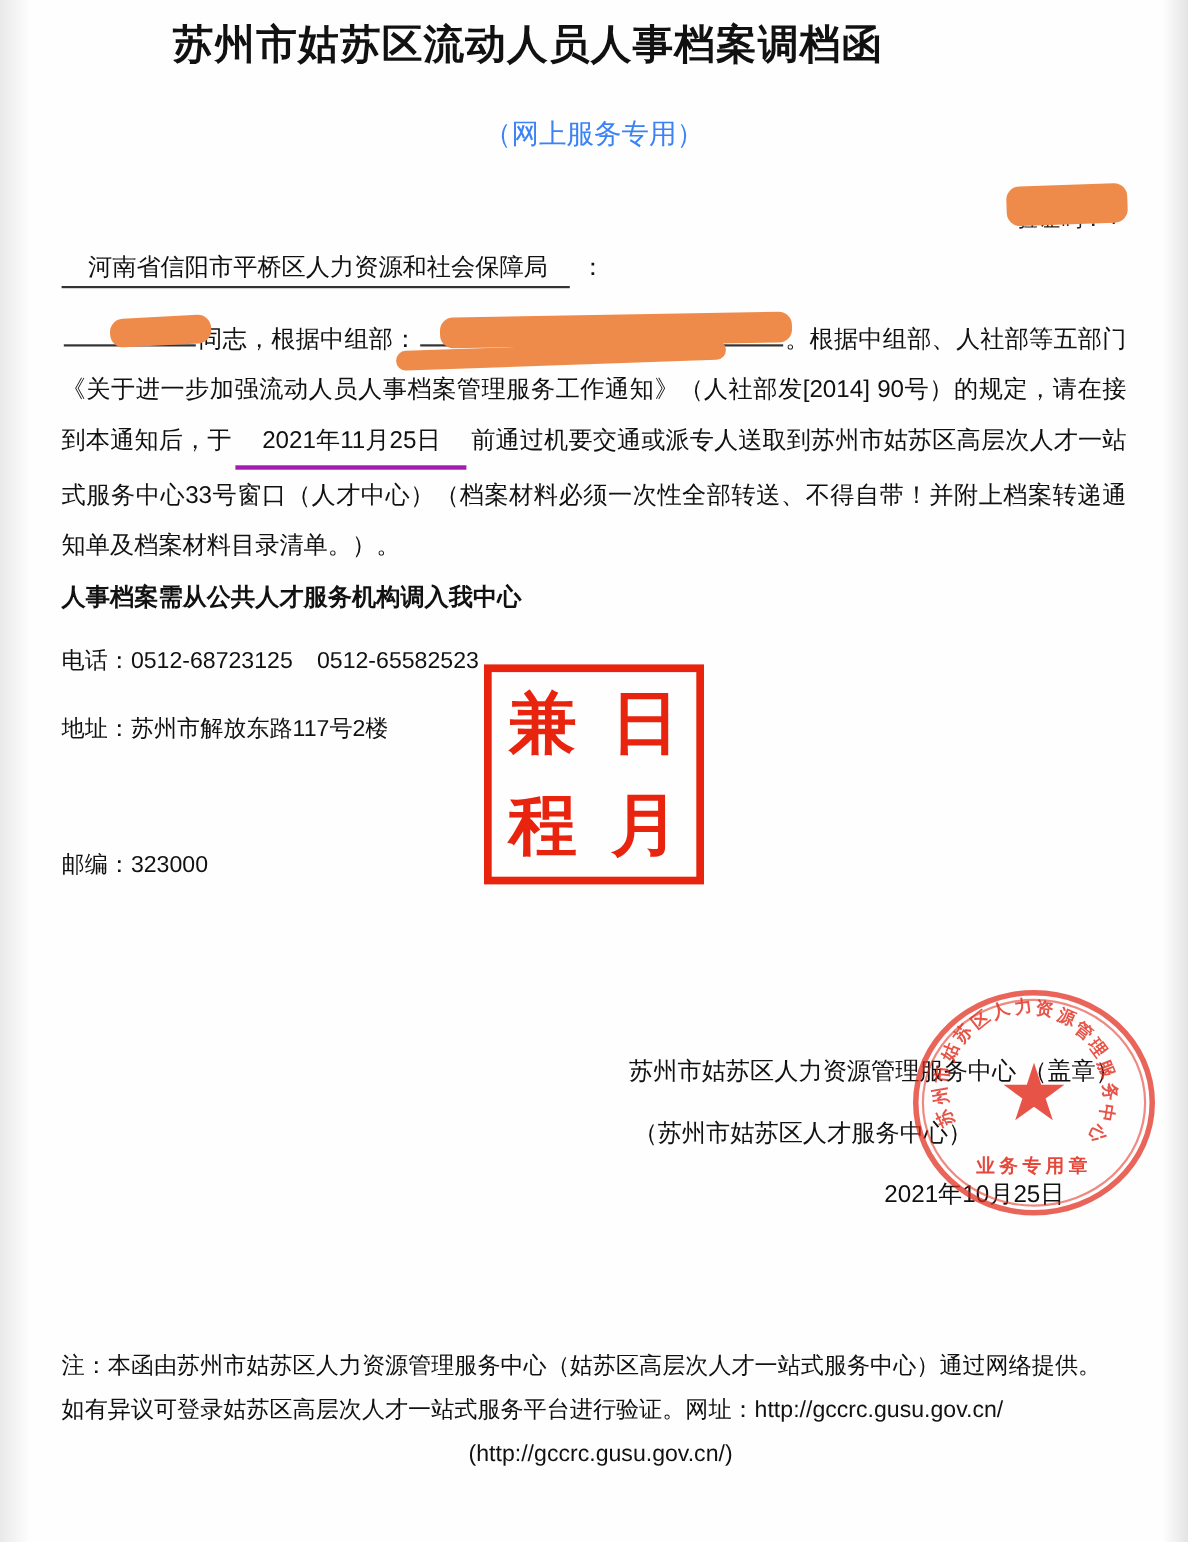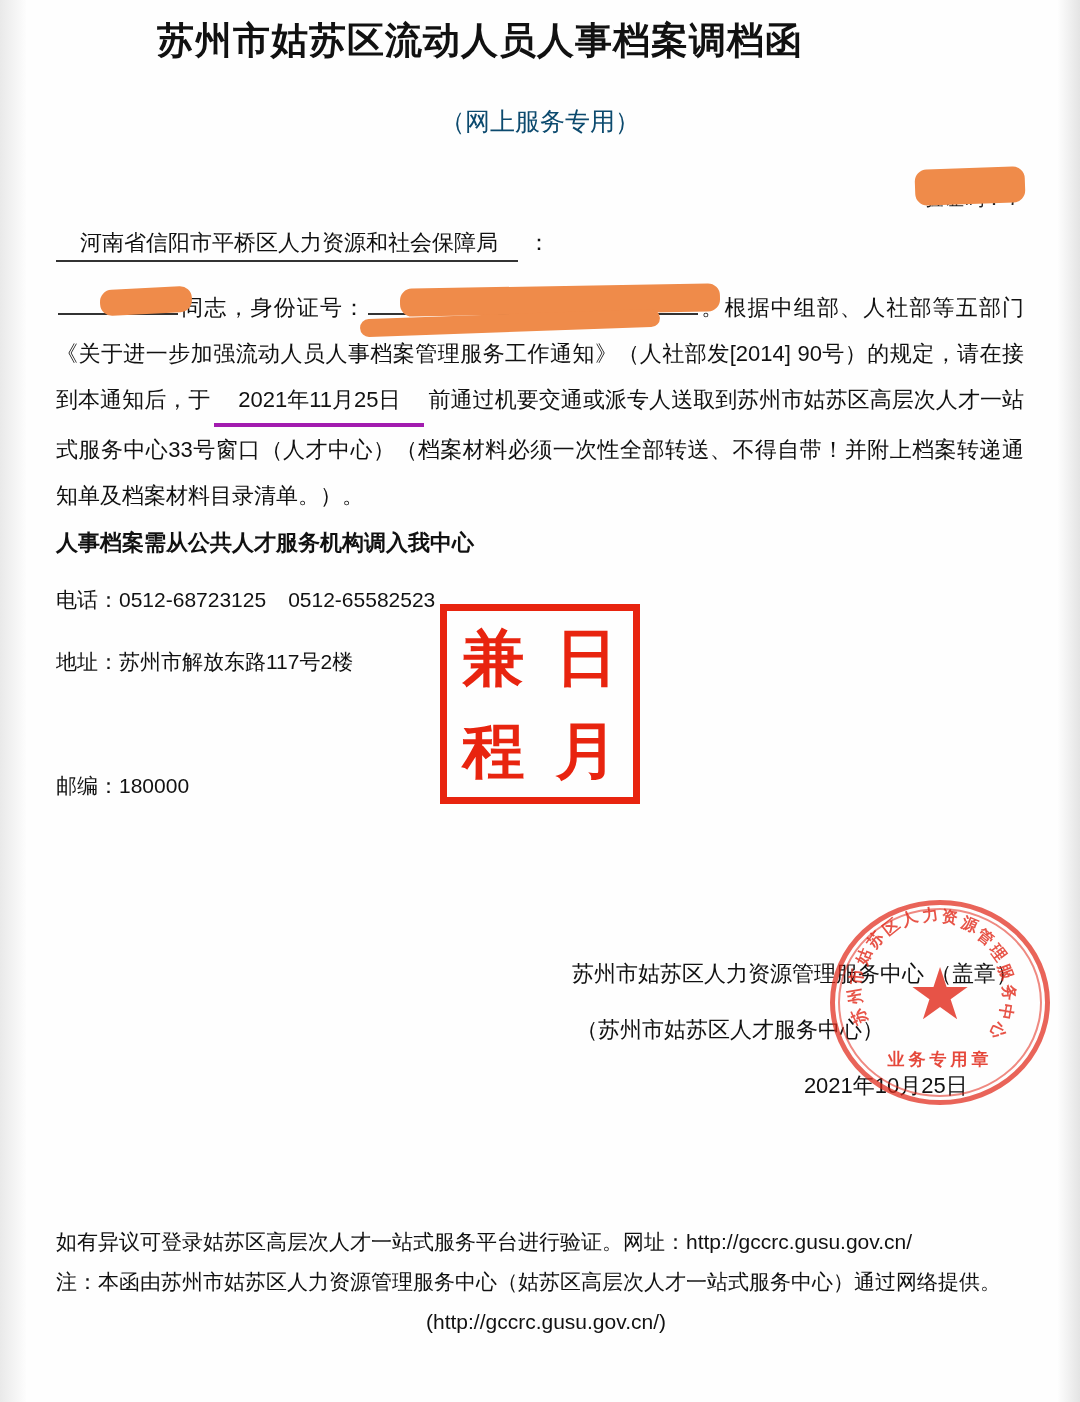--- a/index.html
+++ b/index.html
@@ -38,21 +38,21 @@
     font-size: 37px;
     font-weight: bold;
     letter-spacing: 1px;
     color: #111;
   }
   .subtitle {
     position: absolute;
     top: 105px; left: 0; width: 1080px;
     text-align: center;
     font-size: 25px;
-    color: #0c4a6e;
+    color: #3b82f6;
   }
   .verify-row {
     position: absolute;
     top: 185px; right: 60px;
     font-size: 20px;
     color: #222;
     display: flex;
     align-items: center;
     gap: 4px;
   }
@@ -257,39 +257,39 @@
     <span>验证码：</span>
     <span class="verify-code">7</span>
   </div>
   <div class="redact redact-verify"></div>
 
   <div class="recipient">
     <span class="line">河南省信阳市平桥区人力资源和社会保障局</span><span class="colon">：</span>
   </div>
 
   <div class="body-text">
-    <span class="blank-name"></span><span>同志，身份证号：</span><span class="blank-id"></span><span>。根据中组部、人社部等五部门《关于进一步加强流动人员人事档案管理服务工作通知》（人社部发[2014] 90号）的规定，请在接到本通知后，于</span><span class="blank-date">2021年11月25日</span><span>前通过机要交通或派专人送取到苏州市姑苏区高层次人才一站式服务中心33号窗口（人才中心）（档案材料必须一次性全部转送、不得自带！并附上档案转递通知单及档案材料目录清单。）。</span>
+    <span class="blank-name"></span><span>同志，根据中组部：</span><span class="blank-id"></span><span>。根据中组部、人社部等五部门《关于进一步加强流动人员人事档案管理服务工作通知》（人社部发[2014] 90号）的规定，请在接到本通知后，于</span><span class="blank-date">2021年11月25日</span><span>前通过机要交通或派专人送取到苏州市姑苏区高层次人才一站式服务中心33号窗口（人才中心）（档案材料必须一次性全部转送、不得自带！并附上档案转递通知单及档案材料目录清单。）。</span>
   </div>
 
   <div class="redact redact-name"></div>
   <div class="redact redact-id"></div>
   <div class="redact redact-id2"></div>
 
   <div class="notice-bold">人事档案需从公共人才服务机构调入我中心</div>
 
   <div class="contact contact-phone">
     <span>电话：</span><span>0512-68723125</span><span class="sep"></span><span>0512-65582523</span>
   </div>
 
   <div class="contact contact-addr">
     <span>地址：</span><span>苏州市解放东路117号2楼</span>
   </div>
 
   <div class="contact contact-zip">
-    <span>邮编：</span><span>180000</span>
+    <span>邮编：</span><span>323000</span>
   </div>
 
   <div class="square-seal">
     <span class="seal-c1">兼</span>
     <span class="seal-c2">日</span>
     <span class="seal-c3">程</span>
     <span class="seal-c4">月</span>
   </div>
 
   <div class="sign-block">
@@ -317,18 +317,18 @@
         <span class="arc-char" style="left: 163.34px; top: 34.5403px; transform: translate(-50%, -50%) rotate(38.3333deg);">管</span>
         <span class="arc-char" style="left: 179.28px; top: 51.0466px; transform: translate(-50%, -50%) rotate(53.6667deg);">理</span>
         <span class="arc-char" style="left: 190.288px; top: 71.1804px; transform: translate(-50%, -50%) rotate(69deg);">服</span>
         <span class="arc-char" style="left: 195.58px; top: 93.5083px; transform: translate(-50%, -50%) rotate(84.3333deg);">务</span>
         <span class="arc-char" style="left: 194.779px; top: 116.441px; transform: translate(-50%, -50%) rotate(99.6667deg);">中</span>
         <span class="arc-char" style="left: 187.942px; top: 138.345px; transform: translate(-50%, -50%) rotate(115deg);">心</span>
       </div>
   </div>
 
   <div class="footnote">
+    <div>注：本函由苏州市姑苏区人力资源管理服务中心（姑苏区高层次人才一站式服务中心）通过网络提供。</div>
     <div>如有异议可登录姑苏区高层次人才一站式服务平台进行验证。网址：http://gccrc.gusu.gov.cn/</div>
-    <div>注：本函由苏州市姑苏区人力资源管理服务中心（姑苏区高层次人才一站式服务中心）通过网络提供。</div>
     <div class="url">(http://gccrc.gusu.gov.cn/)</div>
   </div>
 
 </div>
 
 </body></html>

